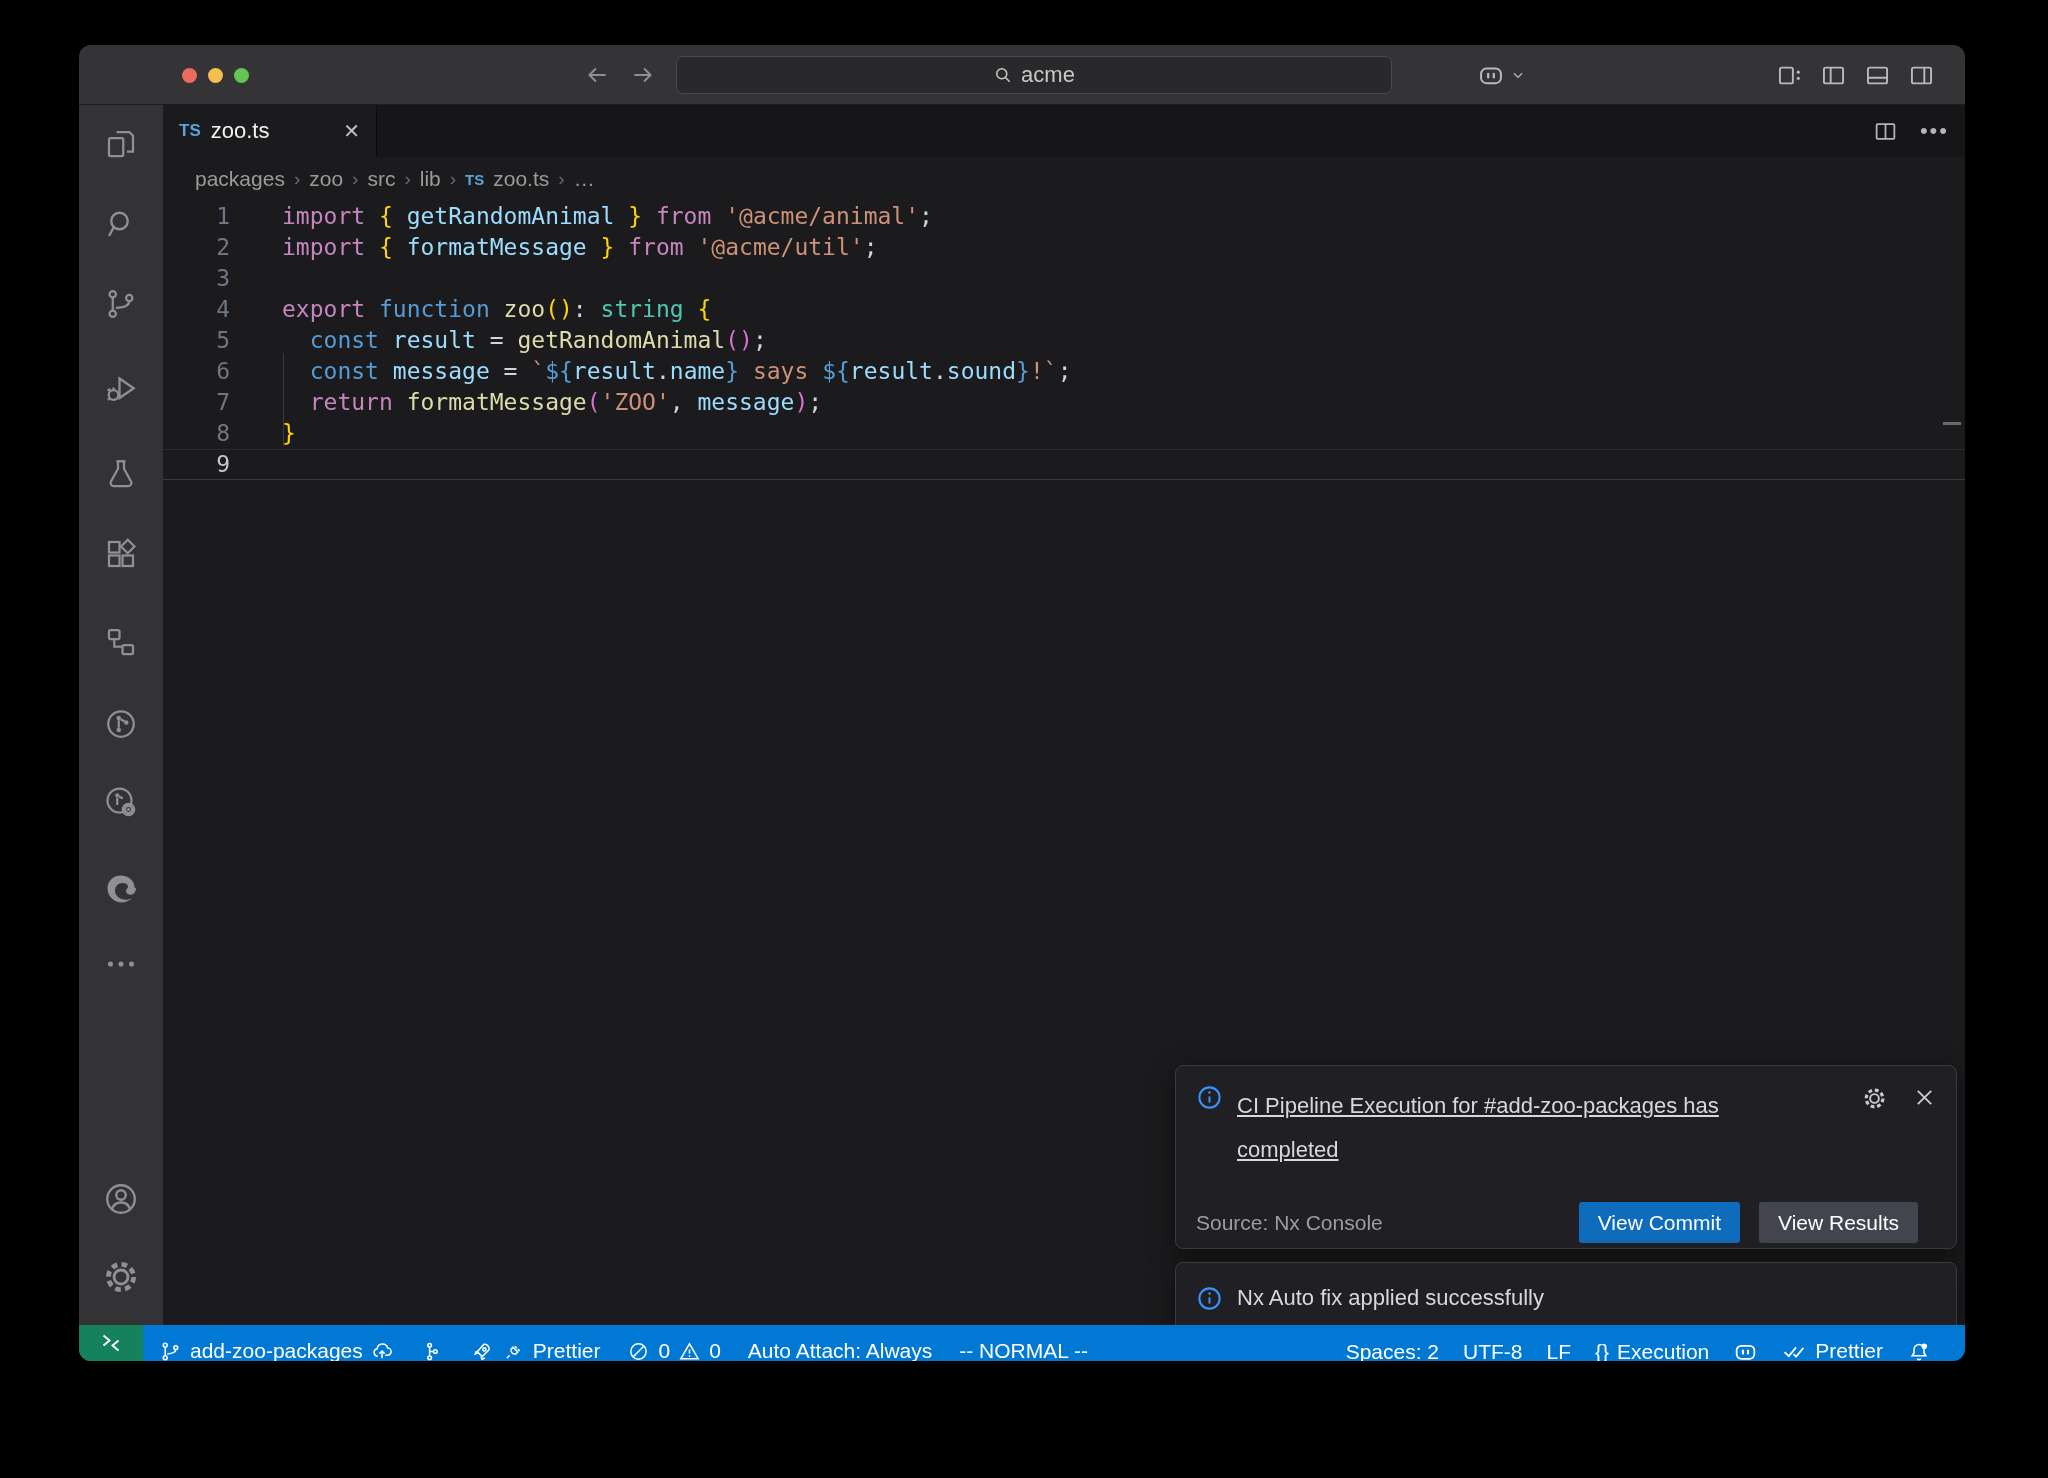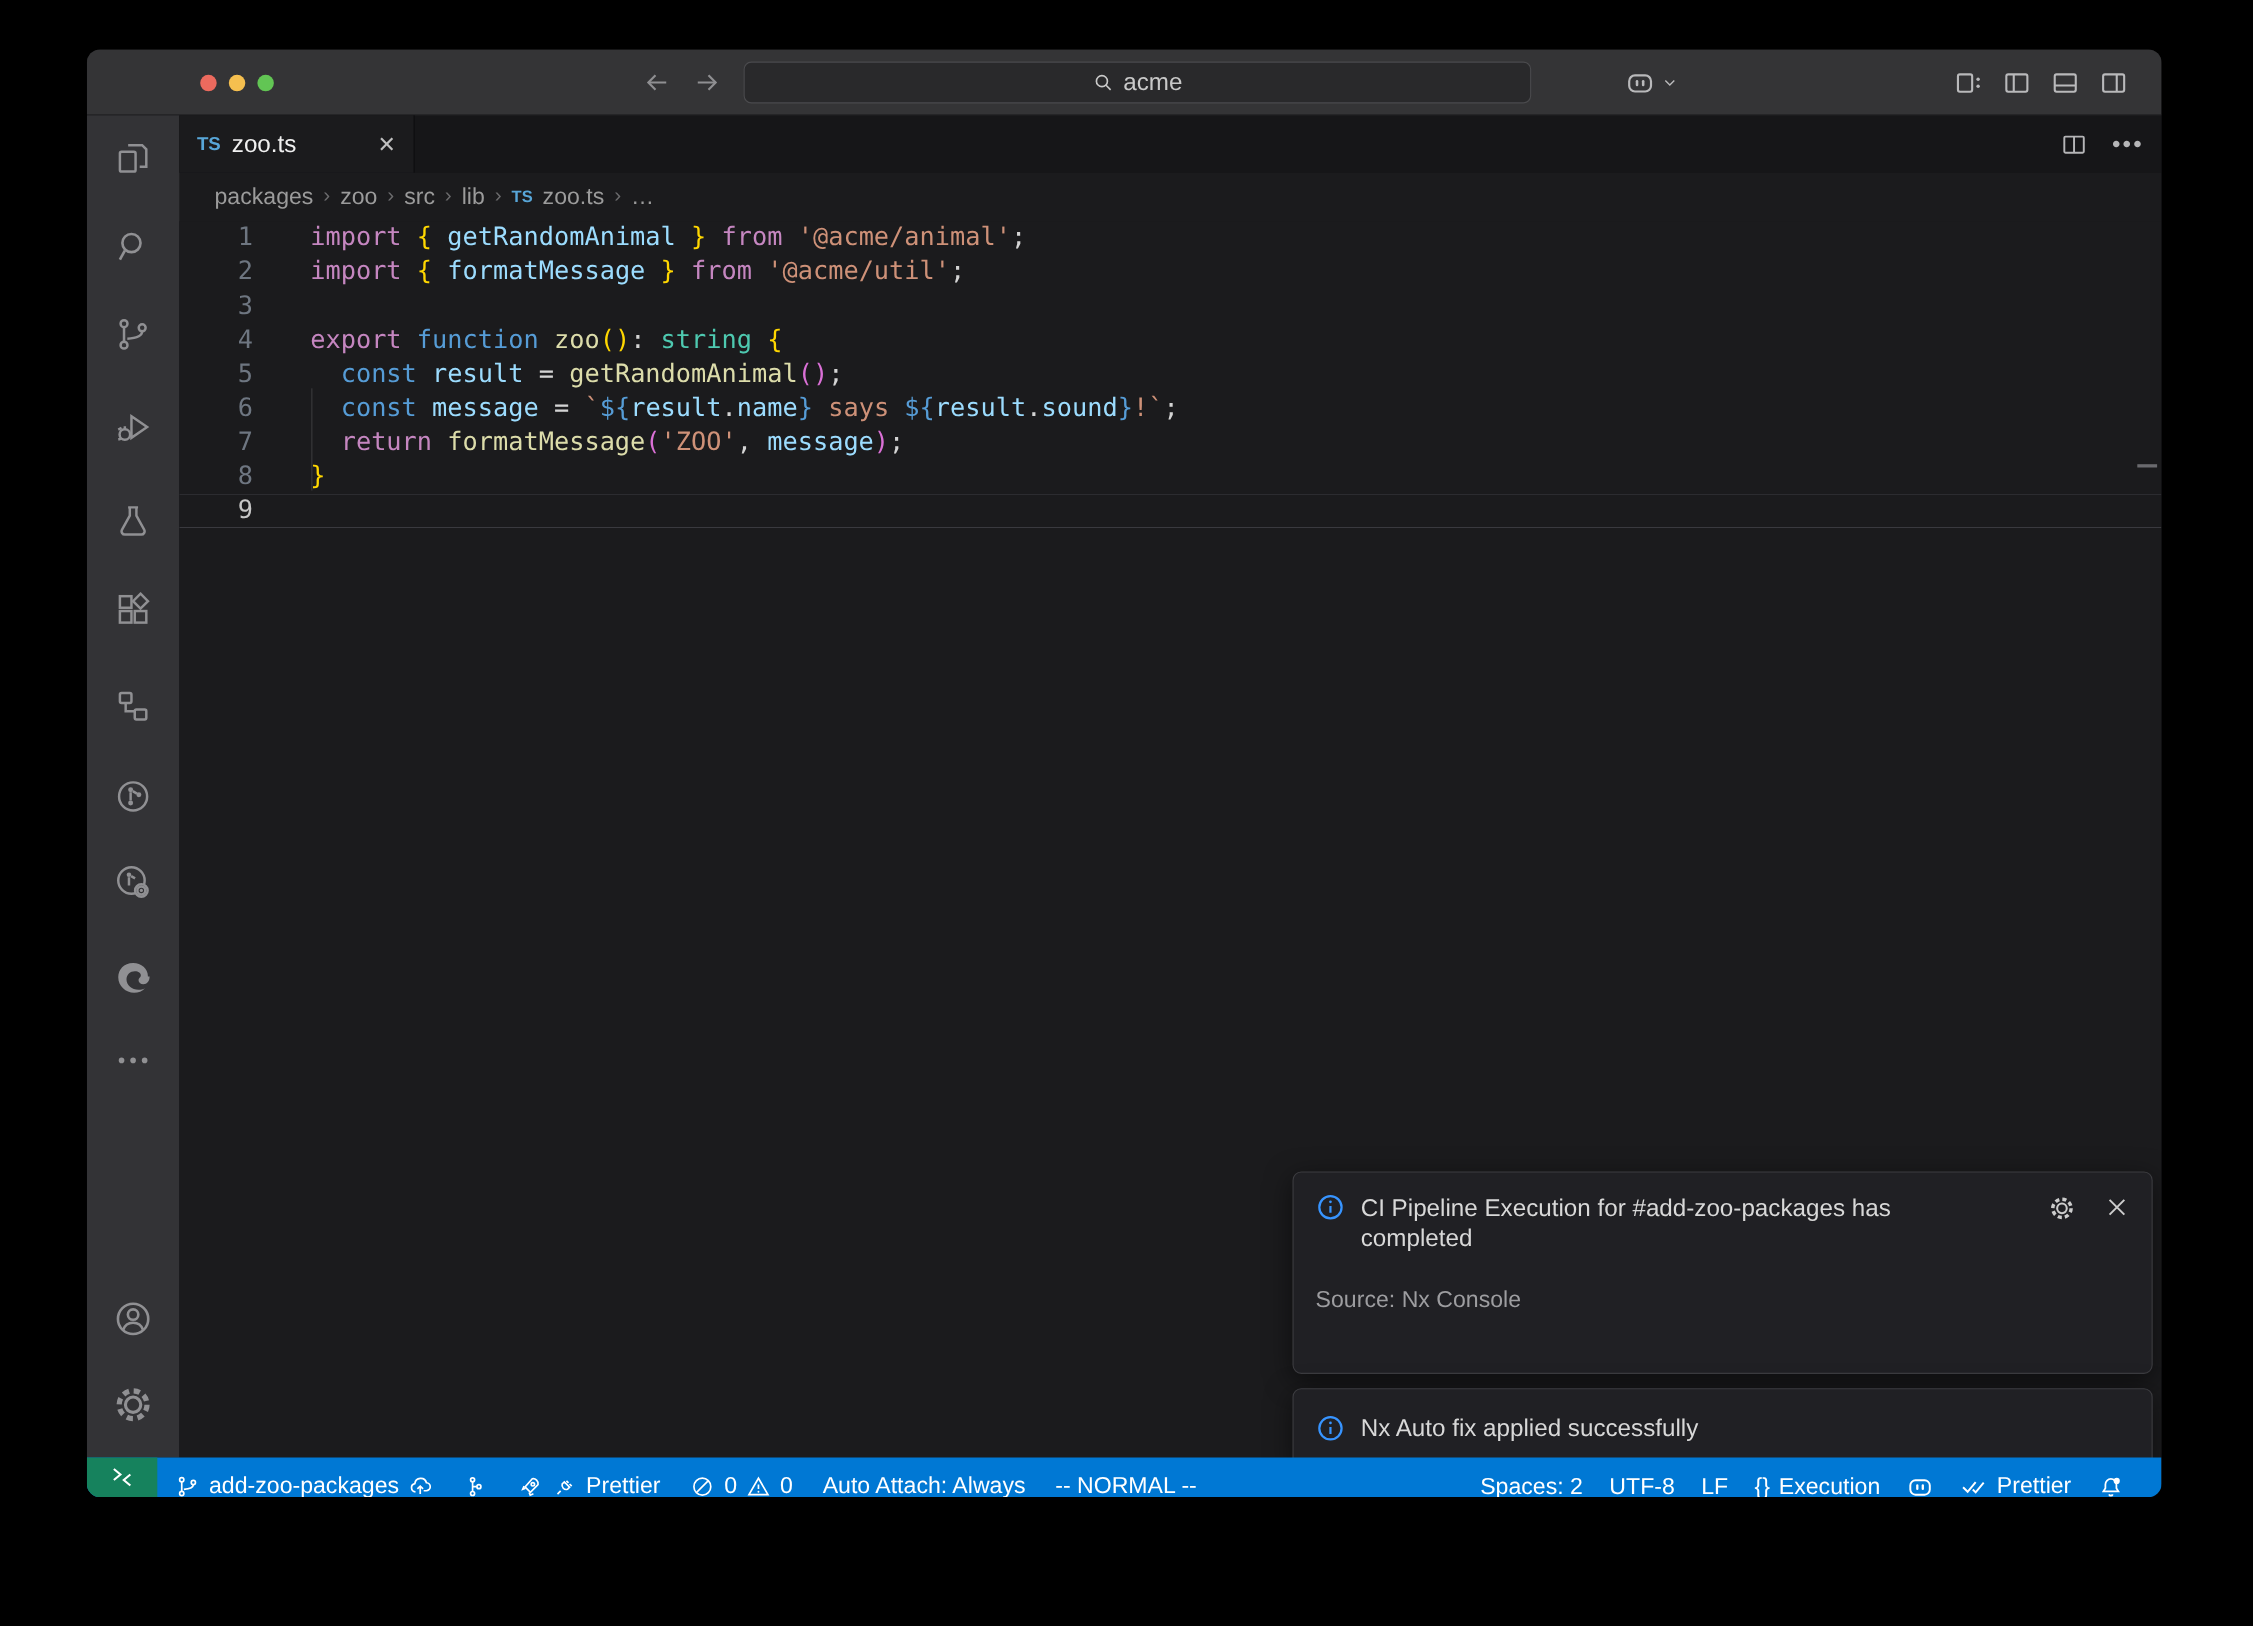--- a/index.html
+++ b/index.html
@@ -72,21 +72,21 @@
                 background:#6a6a6e; }
 
   
   .notif { position:absolute; right:8px; background:var(--c-notif_bg);
            border:1px solid var(--c-notif_border); border-radius:8px;
            box-shadow:0 6px 24px rgba(0,0,0,.5); color:#d8d8d8; font-size:22px; }
   .notif-1 { bottom:112px; width:782px; height:184px; padding:18px 20px; }
   .notif-2 { bottom:27px; width:782px; height:72px; padding:0 20px; display:flex;
              align-items:center; gap:14px; }
   .notif-head { display:flex; gap:14px; }
-  .notif-msg { width:580px; line-height:28px; }
+  .notif-msg { width:580px; line-height:44px;text-decoration:underline; }
   .notif-tools { margin-left:auto; display:flex; gap:26px; align-items:flex-start;
                  color:#cccccc; padding-top:2px; }
   .notif-foot { display:flex; align-items:center; margin-top:30px; }
   .notif-source { color:#9d9da0; font-size:21px; }
   .notif-btns { margin-left:auto; display:flex; gap:19px; padding-right:18px; }
   .btn { height:41px; padding:0 19px; border-radius:3px; color:#fff; font-size:21px;
          display:flex; align-items:center; border:none; }
   .btn.primary { background:var(--c-button_primary); }
   .btn.secondary { background:var(--c-button_secondary); }
   .info-ic { flex:none; }
@@ -346,20 +346,24 @@
         </span>
         <span>
           <svg width="23" height="23" viewBox="0 0 24 24" fill="none" stroke="currentColor" stroke-width="1.9">
               <path d="M5 5l14 14M19 5L5 19"></path>
             </svg>
         </span>
       </div>
     </div>
     <div class="notif-foot">
       <span class="notif-source">Source: Nx Console</span>
+      <div class="notif-btns">
+        <button class="btn primary">View Commit</button>
+        <button class="btn secondary">View Results</button>
+      </div>
     </div>
   </div>
 
   <div class="notif notif-2">
     <span class="info-ic">
       <svg width="27" height="27" viewBox="0 0 24 24" fill="none" stroke="var(--c-info)" stroke-width="1.8">
           <circle cx="12" cy="12" r="9"></circle>
           <path d="M12 11v5.5"></path>
           <circle cx="12" cy="7.6" r="1.1" fill="var(--c-info)" stroke="none"></circle>
         </svg>

